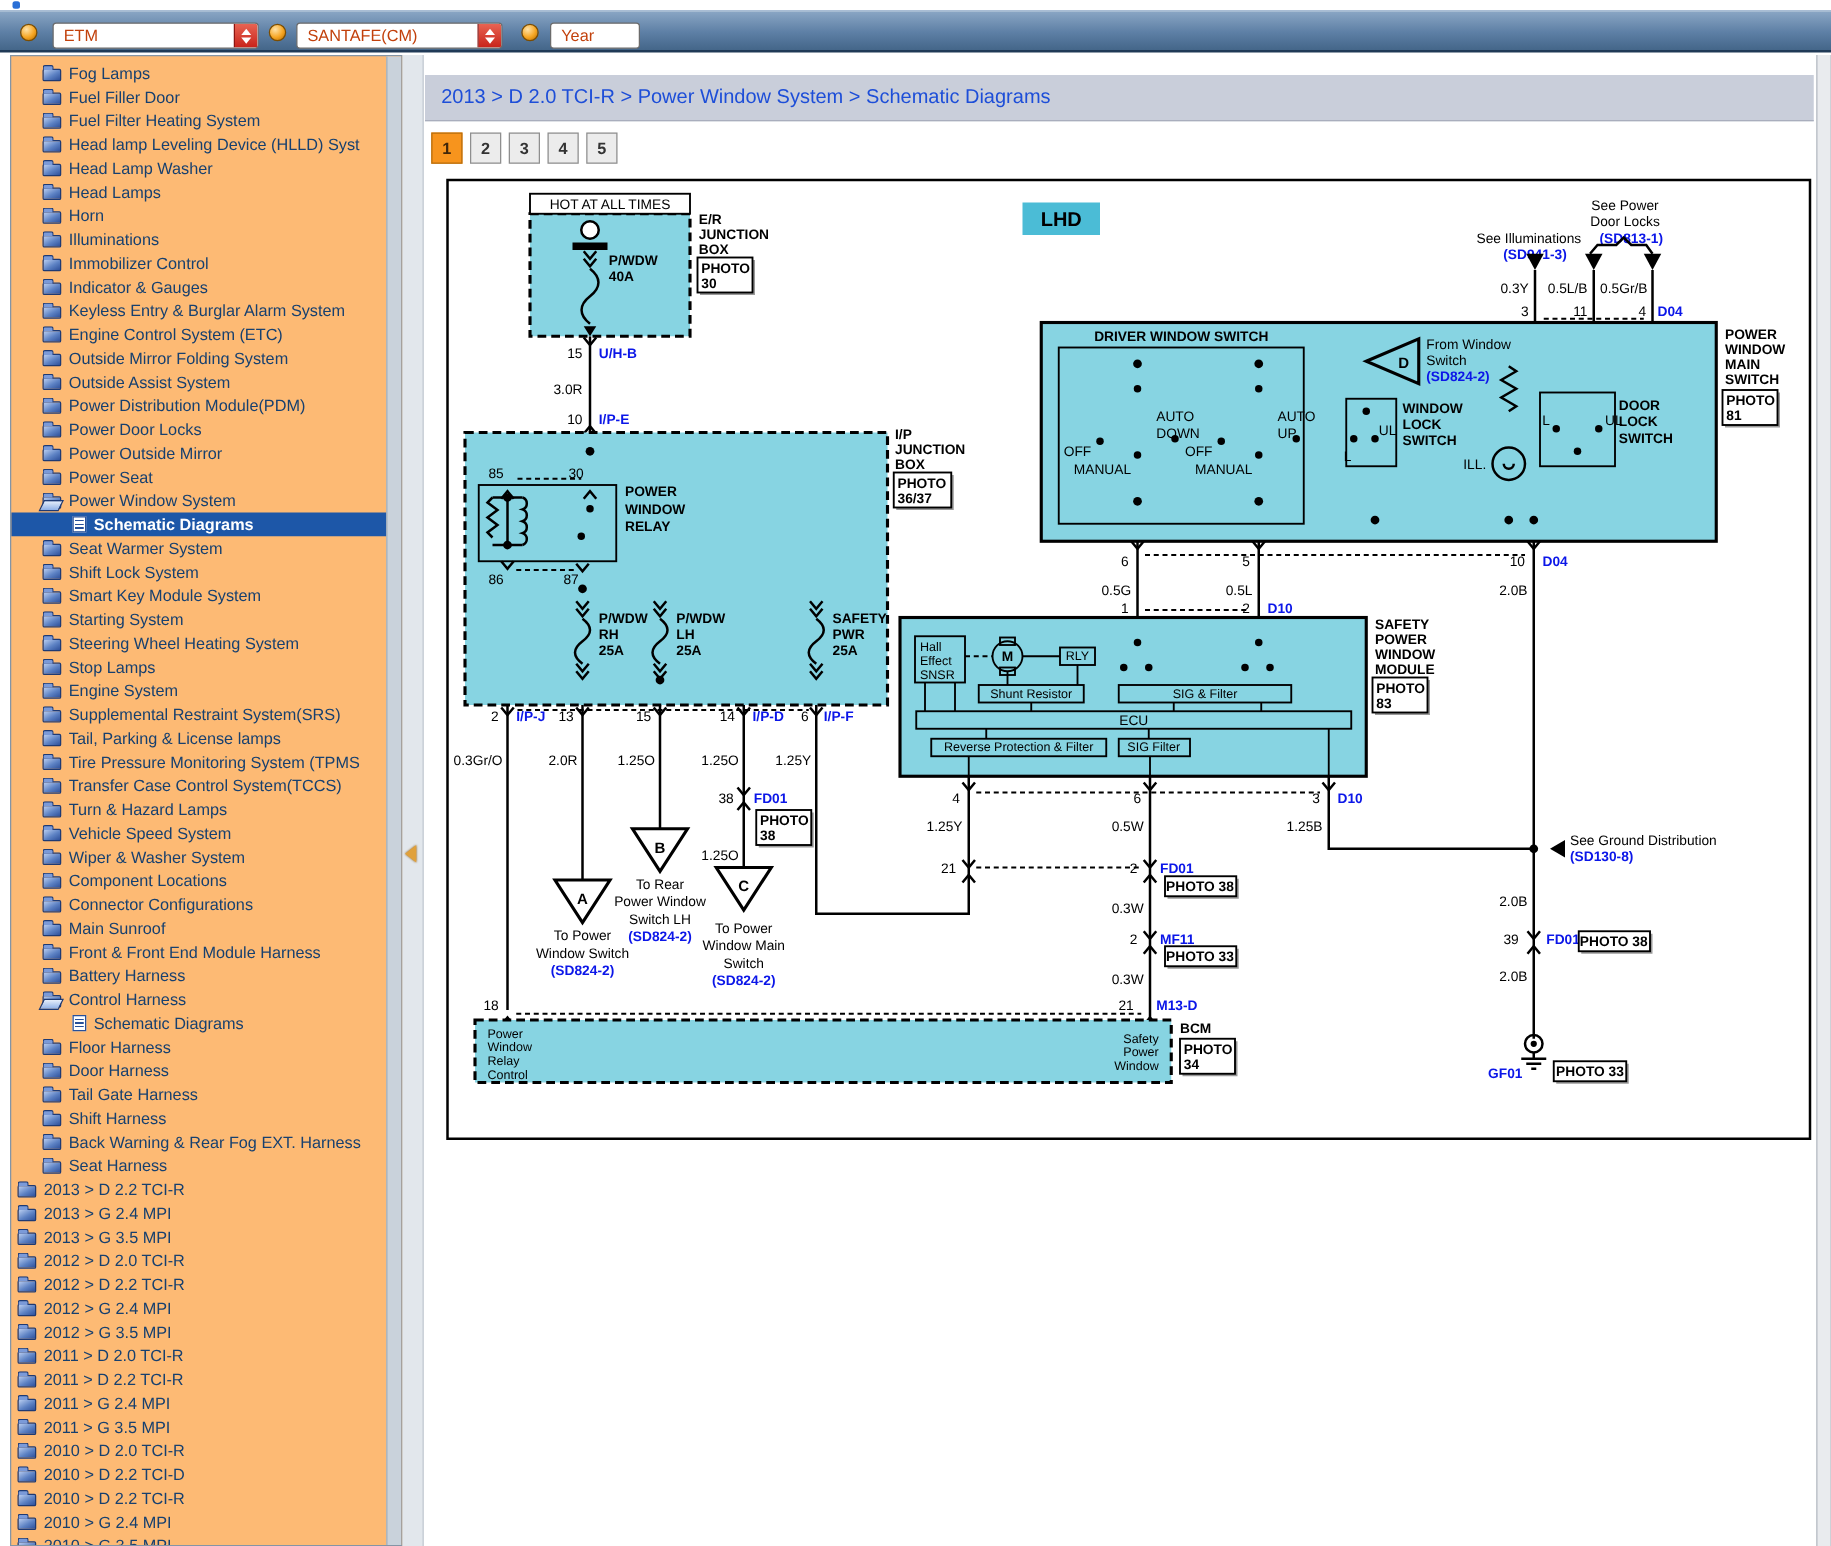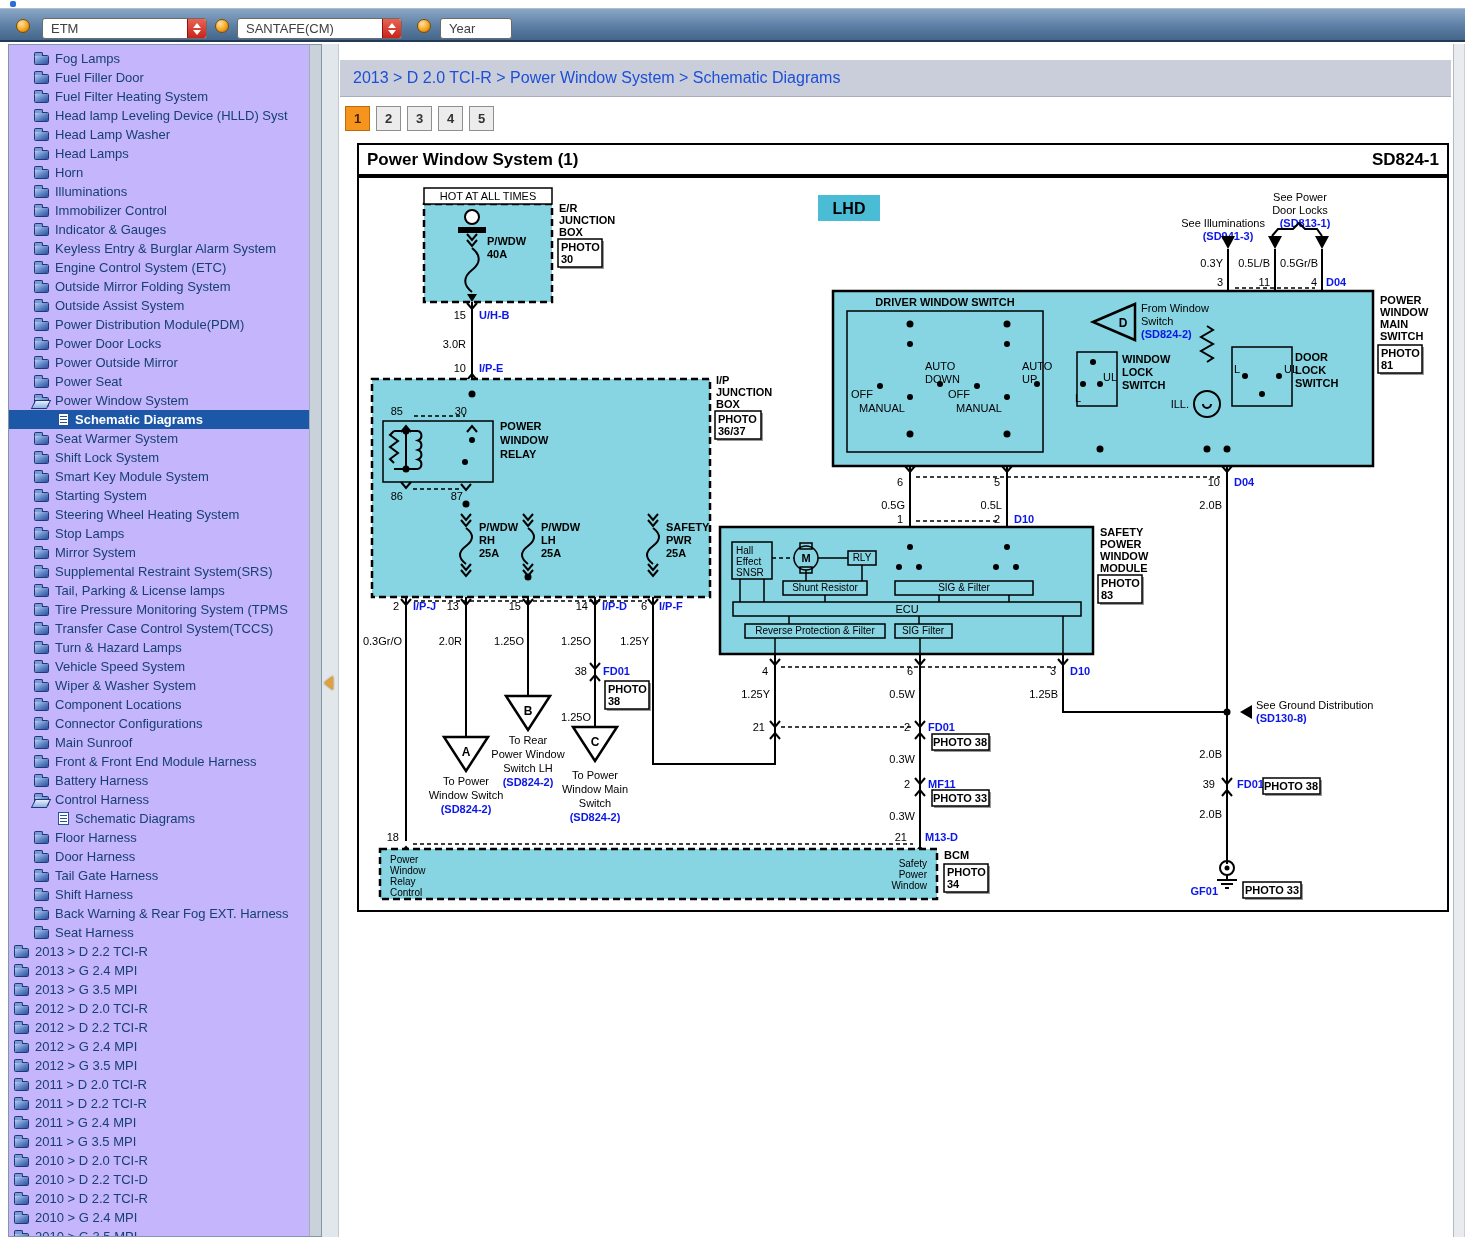--- a/index.html
+++ b/index.html
@@ -8,28 +8,28 @@
   
   .top-dot{position:absolute;left:10px;top:1px;width:6px;height:6px;background:#2a6fd6;border-radius:2px;}
   .topbar{position:absolute;left:0;top:8px;width:1465px;height:34px;
           background:linear-gradient(#8aa6c4,#5d7fa5 55%,#446689);
           border-top:1px solid #a9bdd4;border-bottom:2px solid #203a57;box-sizing:border-box;}
   .led{position:absolute;top:10px;width:14px;height:14px;border-radius:50%;
        background:radial-gradient(circle at 35% 30%,#ffe2a6,#f6a623 55%,#b36a00);
        border:1px solid #7c4d00;box-sizing:border-box;}
   .select{position:absolute;top:9px;height:21px;background:#fff;border:1px solid #6b6b6b;border-radius:3px;
           display:flex;align-items:center;box-sizing:border-box;overflow:hidden;}
-  .select .lbl{flex:1;font-size:13px;color:#404040;padding-left:8px;white-space:nowrap;}
+  .select .lbl{flex:1;font-size:13px;color:#c2410c;padding-left:8px;white-space:nowrap;}
   .stepper{width:18px;height:100%;background:linear-gradient(#e86453,#c8231a);border-left:1px solid #8c1410;
            display:flex;flex-direction:column;align-items:center;justify-content:center;gap:2px;}
   .stepper i{display:block;width:0;height:0;border-left:4px solid transparent;border-right:4px solid transparent;}
   .stepper i.up{border-bottom:5px solid #fff;}
   .stepper i.dn{border-top:5px solid #fff;}
   
-  .sidebar{position:absolute;left:8px;top:44px;width:314px;height:1193px;background:#c4b5fd;
+  .sidebar{position:absolute;left:8px;top:44px;width:314px;height:1193px;background:#fdba74;
            border:1px solid #8495a6;box-sizing:border-box;overflow:hidden;}
   .tree{position:absolute;left:0;top:4px;right:11px;}
   .srow{height:19px;line-height:19px;display:flex;align-items:center;gap:6px;white-space:nowrap;
         font-size:13px;color:#17406f;overflow:hidden;cursor:default;}
   .srow.folder,.srow.folder-open{padding-left:25px;}
   .srow.doc,.srow.doc-selected{padding-left:49px;}
   .srow.year{padding-left:5px;}
   .srow.doc-selected{background:#1d57a8;color:#fff;font-weight:bold;}
   .ic{position:relative;display:inline-block;flex:0 0 auto;}
   .folder .ic,.folder-open .ic,.year .ic{width:15px;height:10px;margin-top:2px;
@@ -211,21 +211,21 @@
       <div class="srow folder">
         <span class="ic"></span>
         <span class="slabel">Steering Wheel Heating System</span>
       </div>
       <div class="srow folder">
         <span class="ic"></span>
         <span class="slabel">Stop Lamps</span>
       </div>
       <div class="srow folder">
         <span class="ic"></span>
-        <span class="slabel">Mirror System</span>
+        <span class="slabel">Engine System</span>
       </div>
       <div class="srow folder">
         <span class="ic"></span>
         <span class="slabel">Supplemental Restraint System(SRS)</span>
       </div>
       <div class="srow folder">
         <span class="ic"></span>
         <span class="slabel">Tail, Parking &amp; License lamps</span>
       </div>
       <div class="srow folder">
@@ -386,24 +386,20 @@
     <span>3</span>
   </div>
 <div class="tab" style="left:438px;">
     <span>4</span>
   </div>
 <div class="tab" style="left:469px;">
     <span>5</span>
   </div>
 
 <div class="frame">
-  <div class="frame-title">
-    <span>Power Window System (1)</span>
-    <span>SD824-1</span>
-  </div>
 
   <svg width="1088" height="732" viewBox="0 0 1088 732">
     <defs>
       <g id="cvd" stroke="#000" stroke-width="2" fill="none">
           <polyline points="-5,-6 0,0 5,-6"></polyline>
         </g>
       <g id="cvu" stroke="#000" stroke-width="2" fill="none">
           <polyline points="-5,6 0,0 5,6"></polyline>
         </g>
     </defs>

